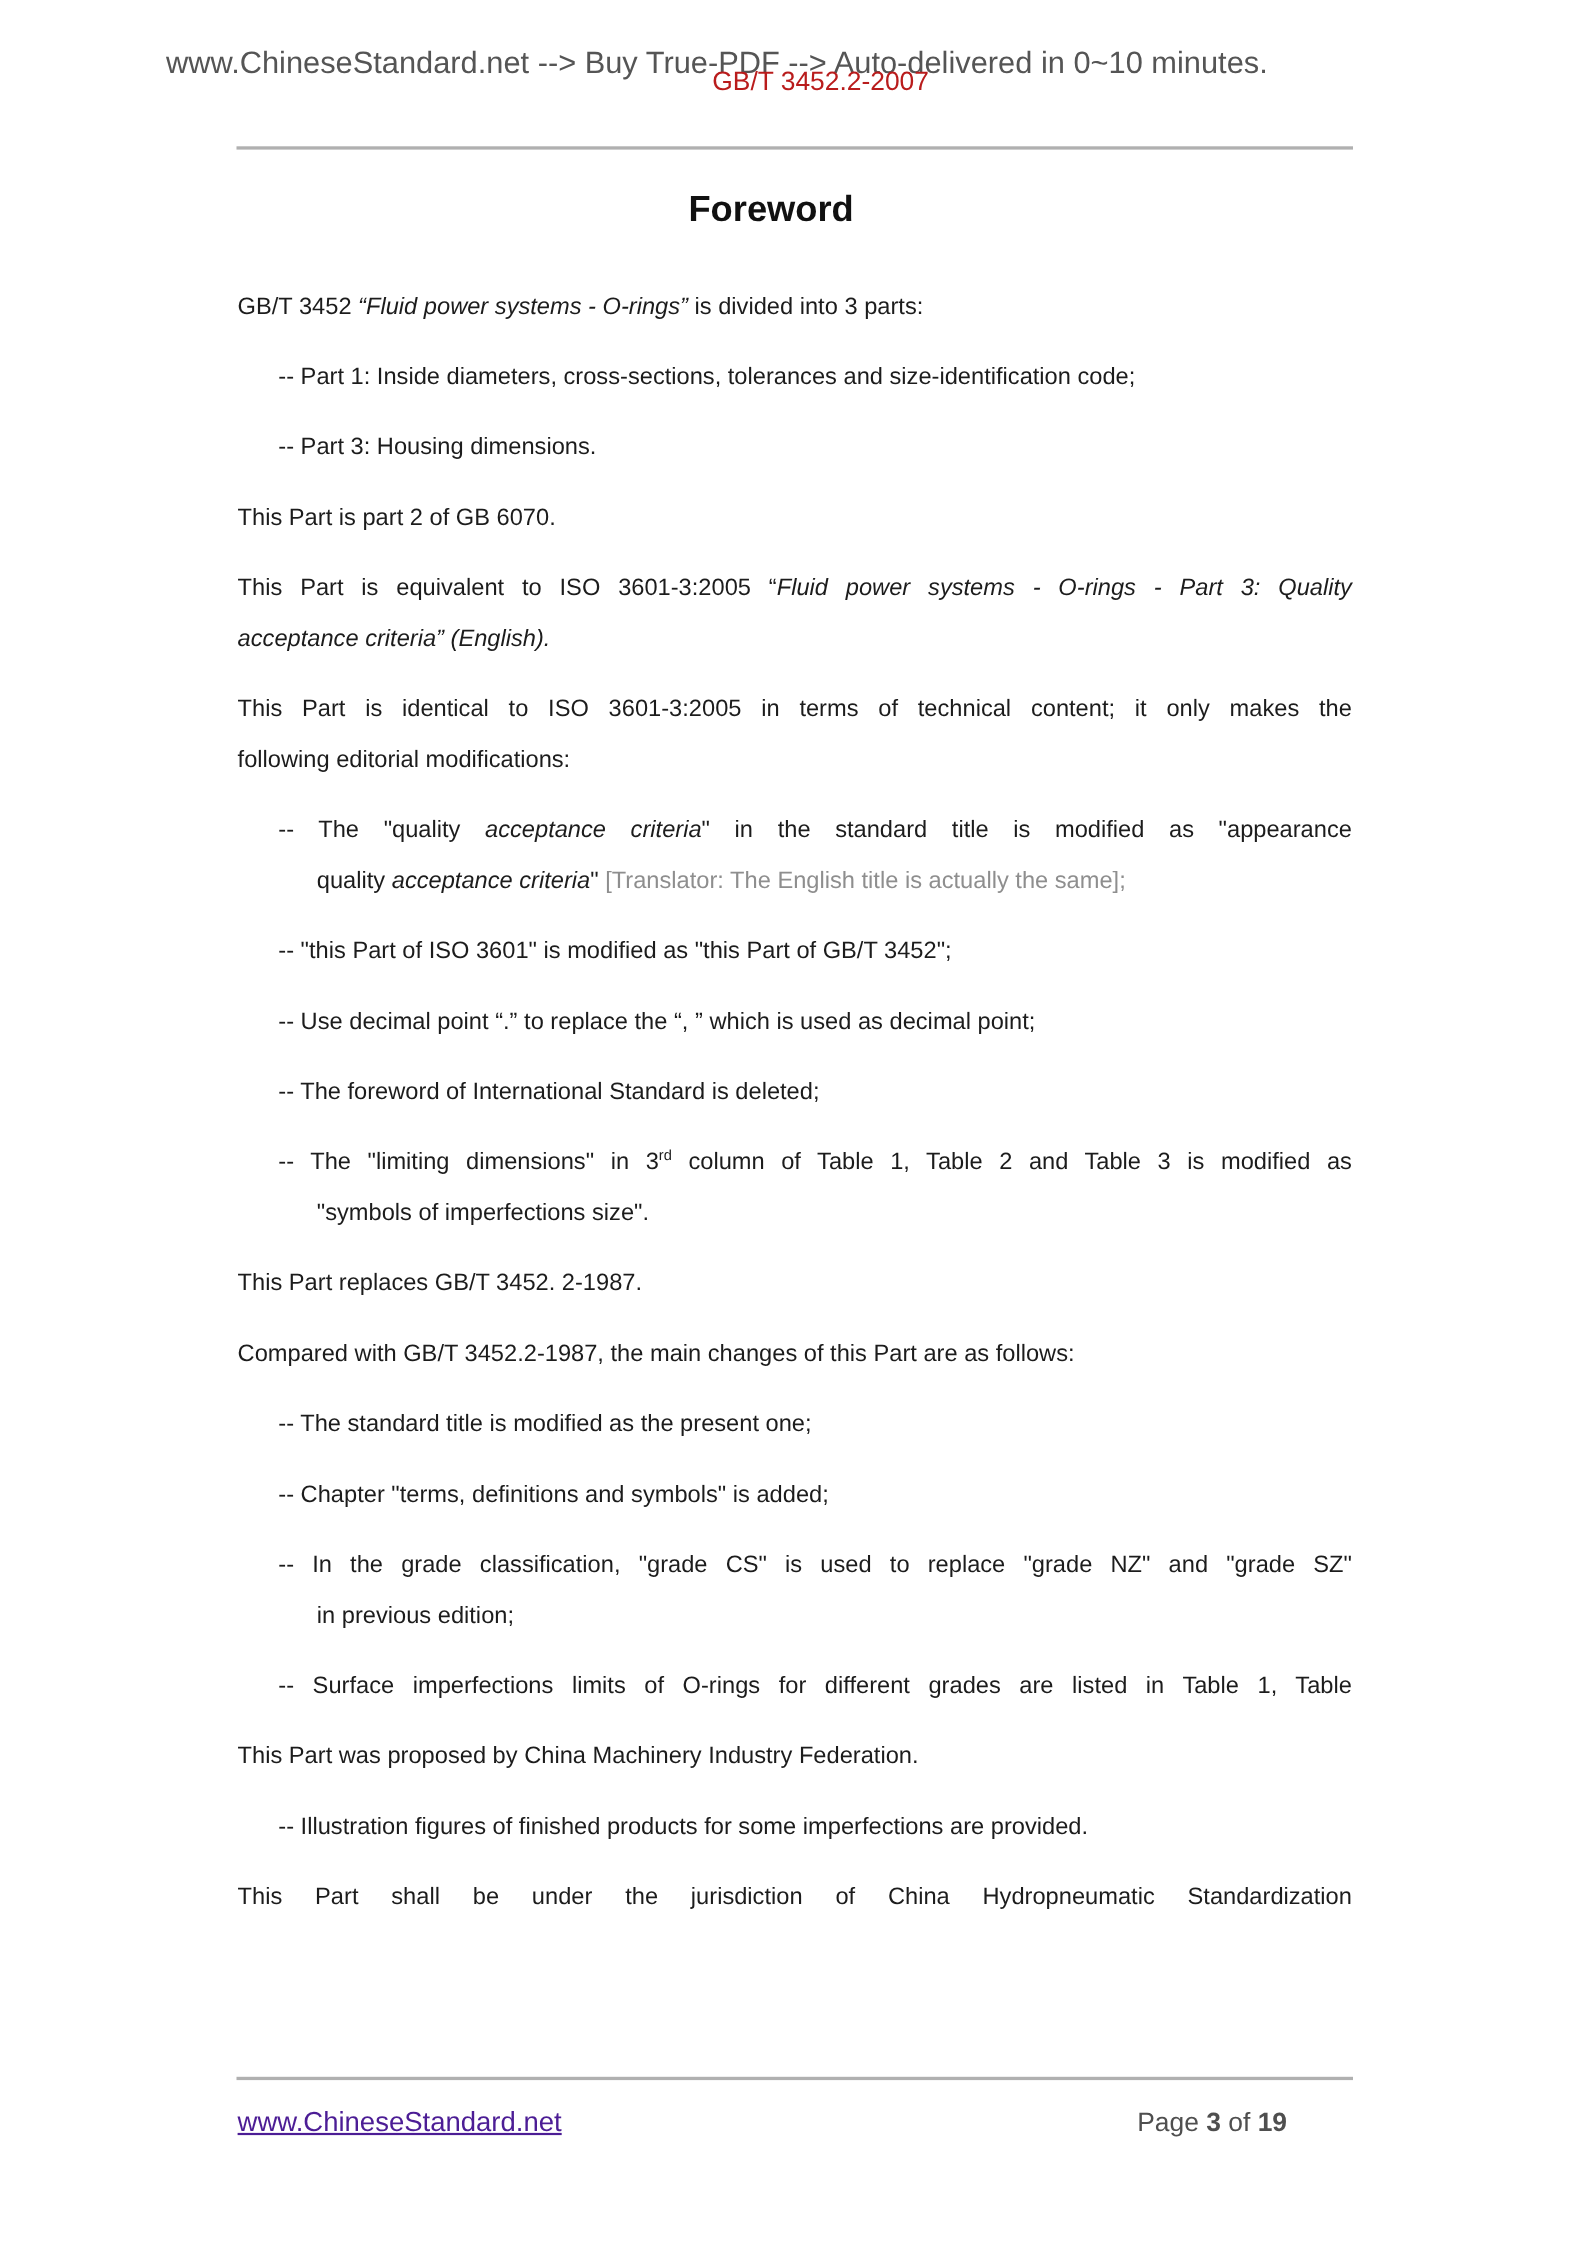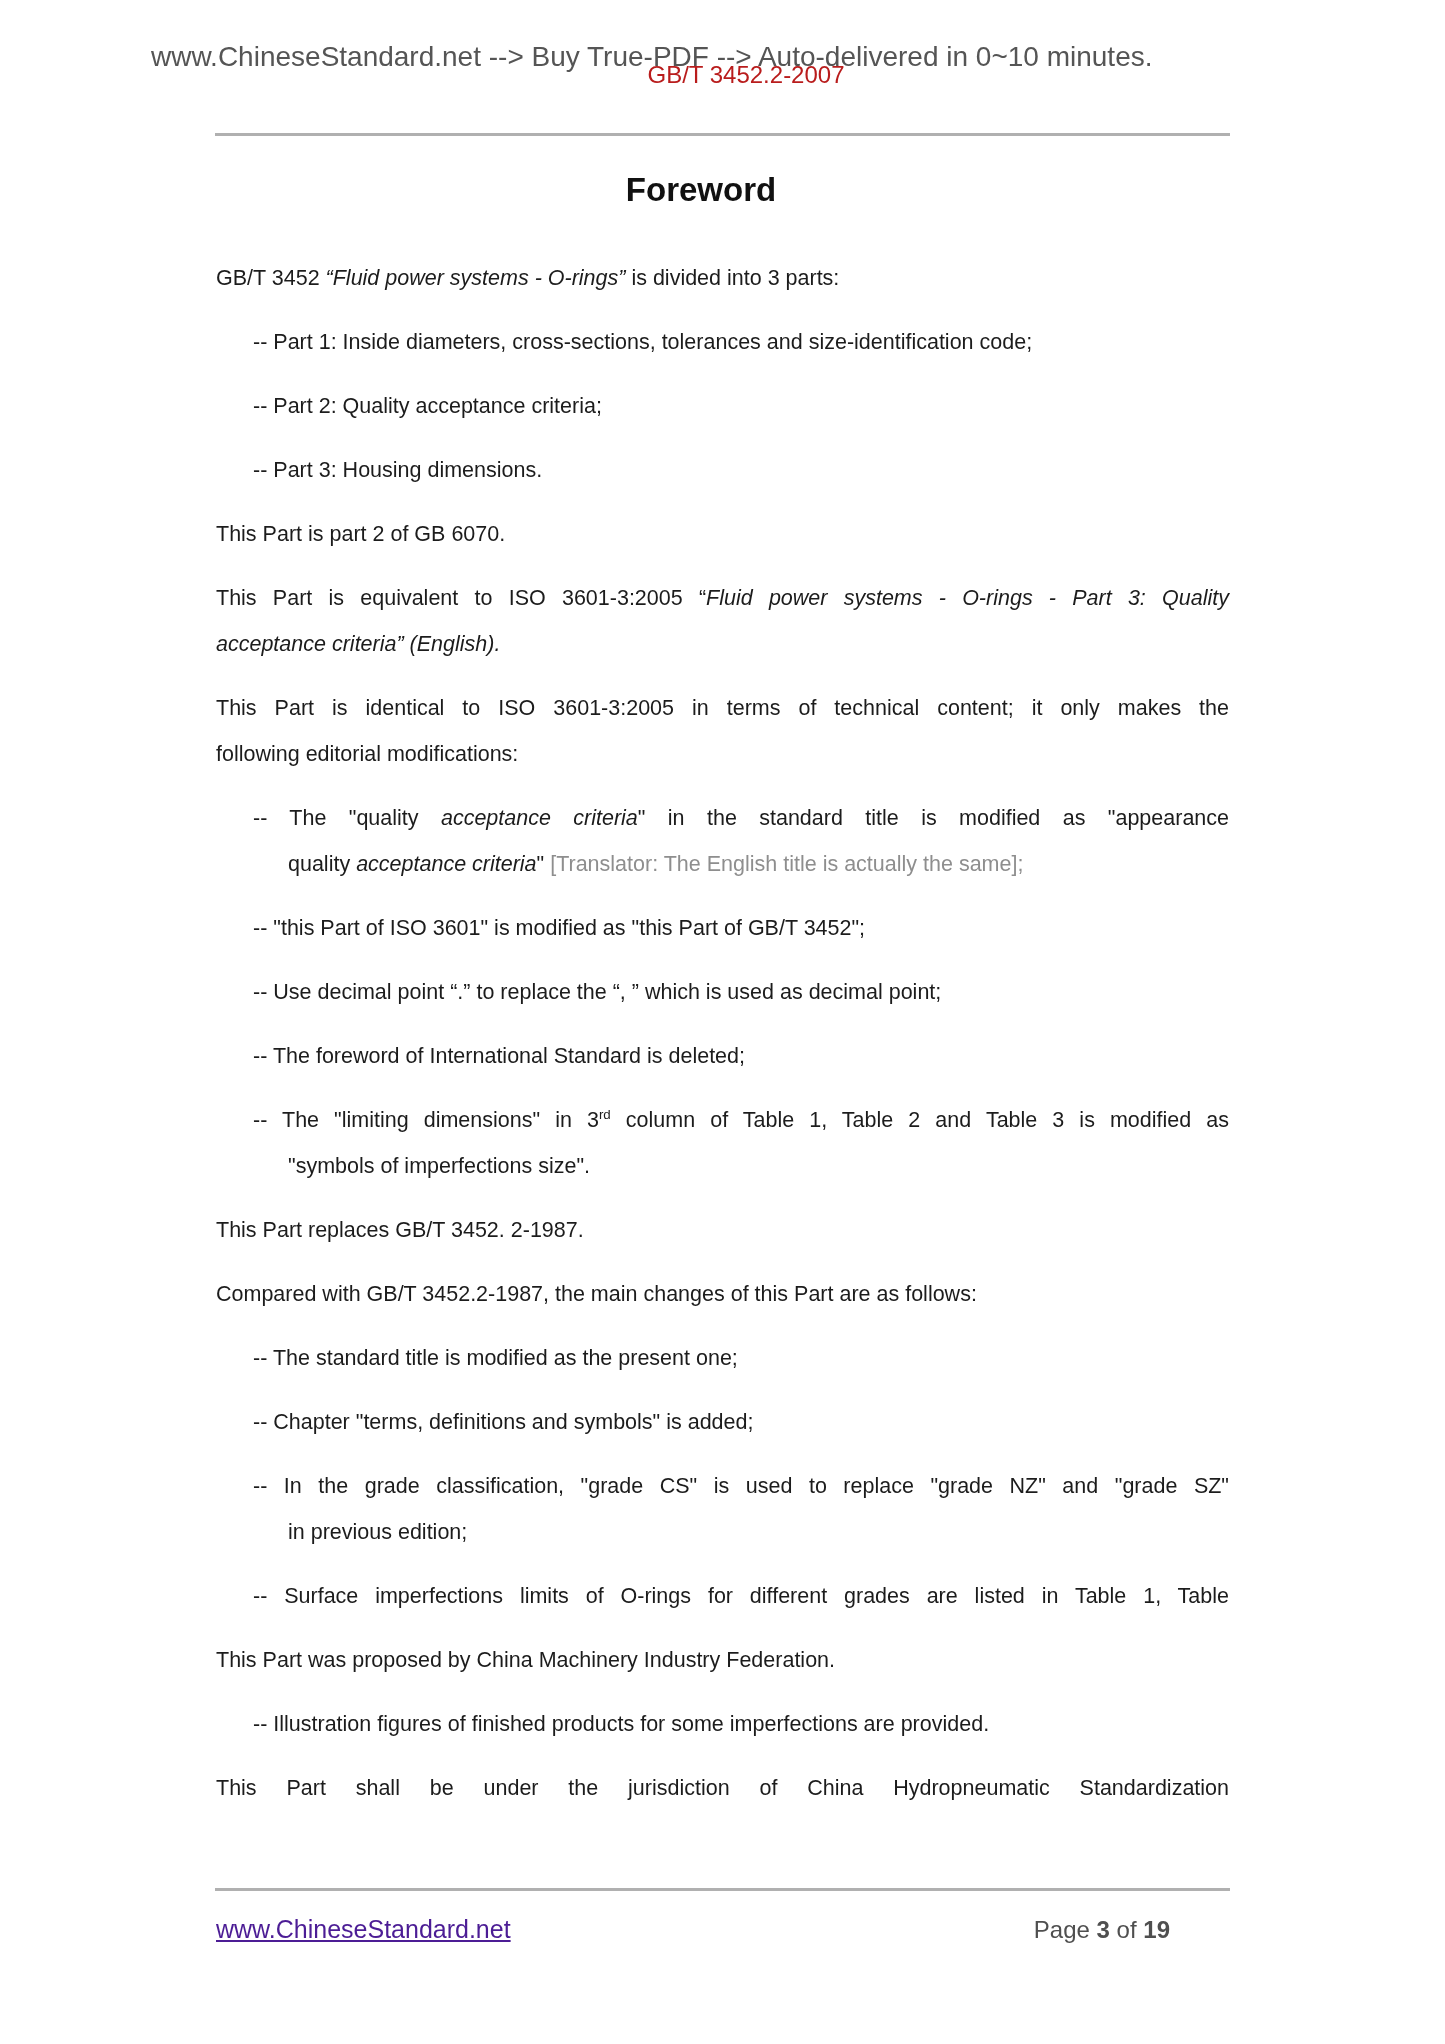--- a/index.html
+++ b/index.html
@@ -68,23 +68,20 @@
   <h1 class="title">Foreword</h1>
 
   <div class="content">
       <div class="p para">
         <div class="line"><span>GB/T 3452 </span><span class="it">“Fluid power systems - O-rings”</span><span> is divided into 3 parts:</span></div>
       </div>
       <div class="p bullet">
         <div class="line"><span>-- Part 1: Inside diameters, cross-sections, tolerances and size-identification code;</span></div>
       </div>
       <div class="p bullet">
-        <div class="line"><span>-- Part 2: Quality acceptance criteria;</span></div>
-      </div>
-      <div class="p bullet">
         <div class="line"><span>-- Part 3: Housing dimensions.</span></div>
       </div>
       <div class="p para">
         <div class="line"><span>This Part is part 2 of GB 6070.</span></div>
       </div>
       <div class="p para">
         <div class="line fill"><span>This Part is equivalent to ISO 3601-3:2005 “</span><span class="it">Fluid power systems - O-rings - Part 3: Quality</span></div>
         <div class="line cont"><span class="it">acceptance criteria” (English).</span></div>
       </div>
       <div class="p para">

